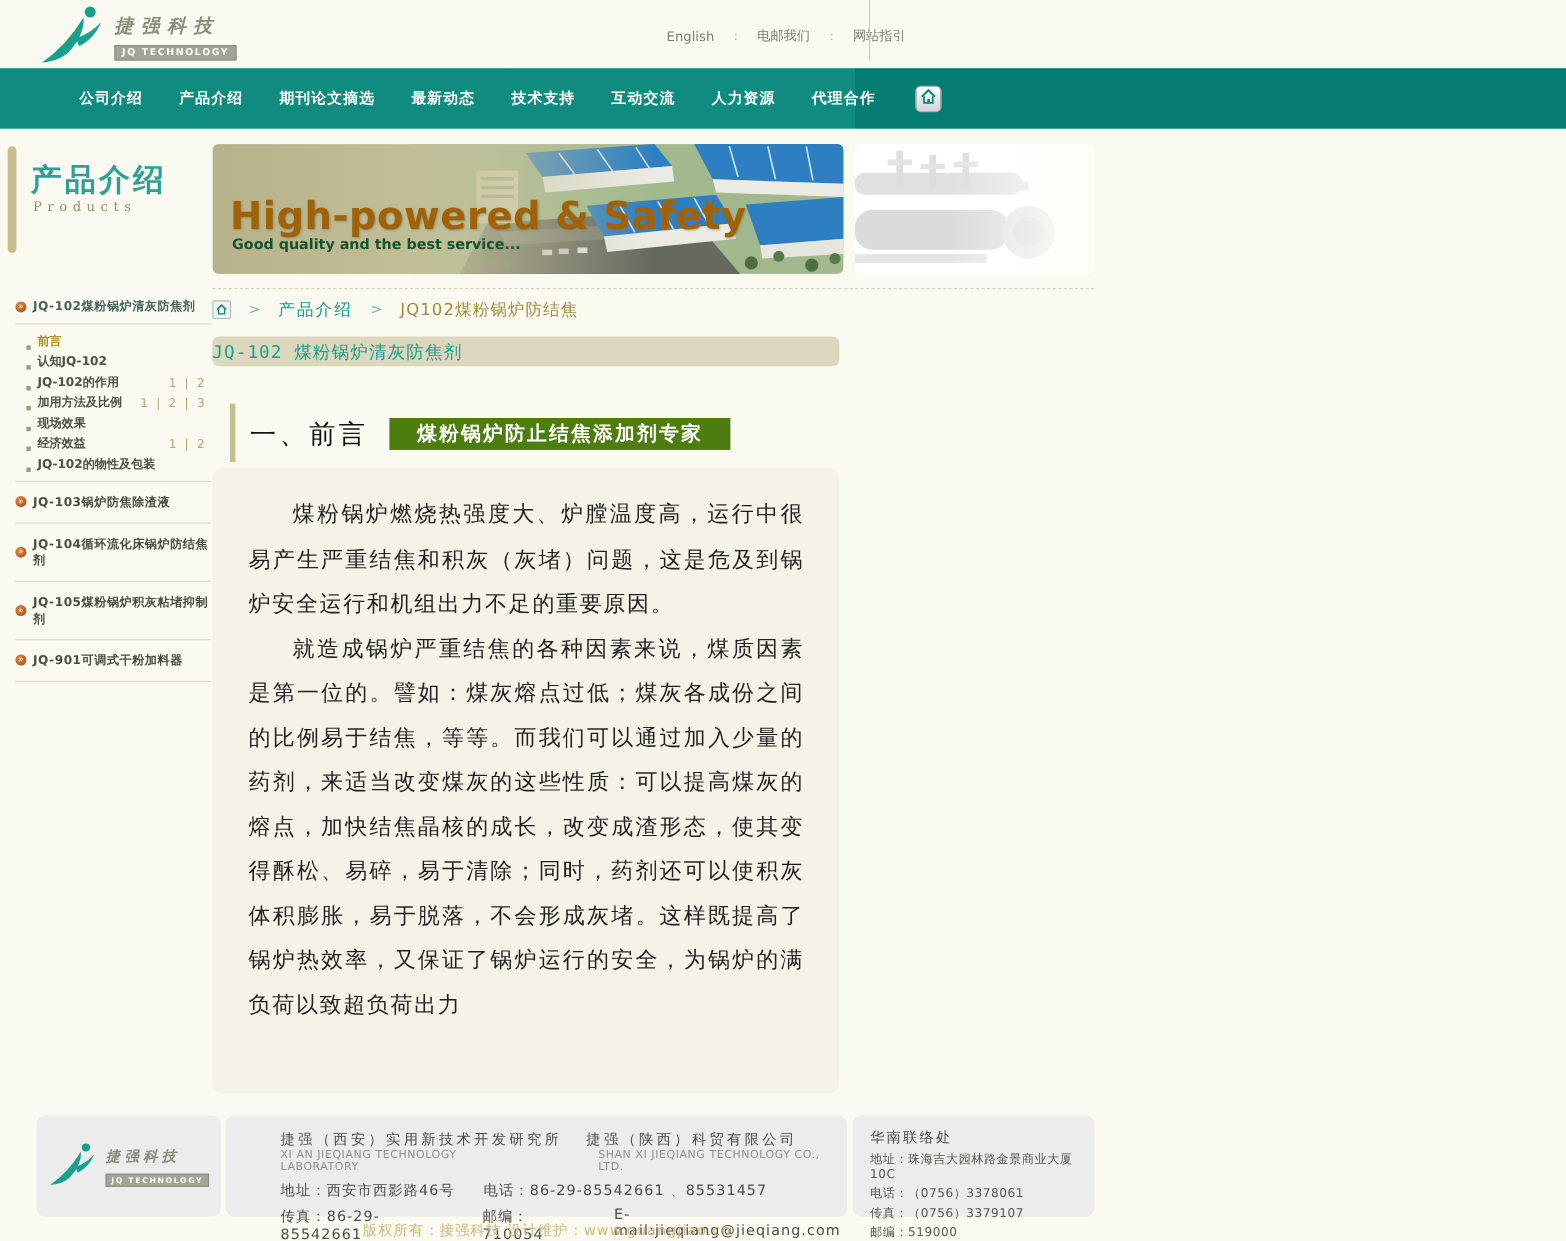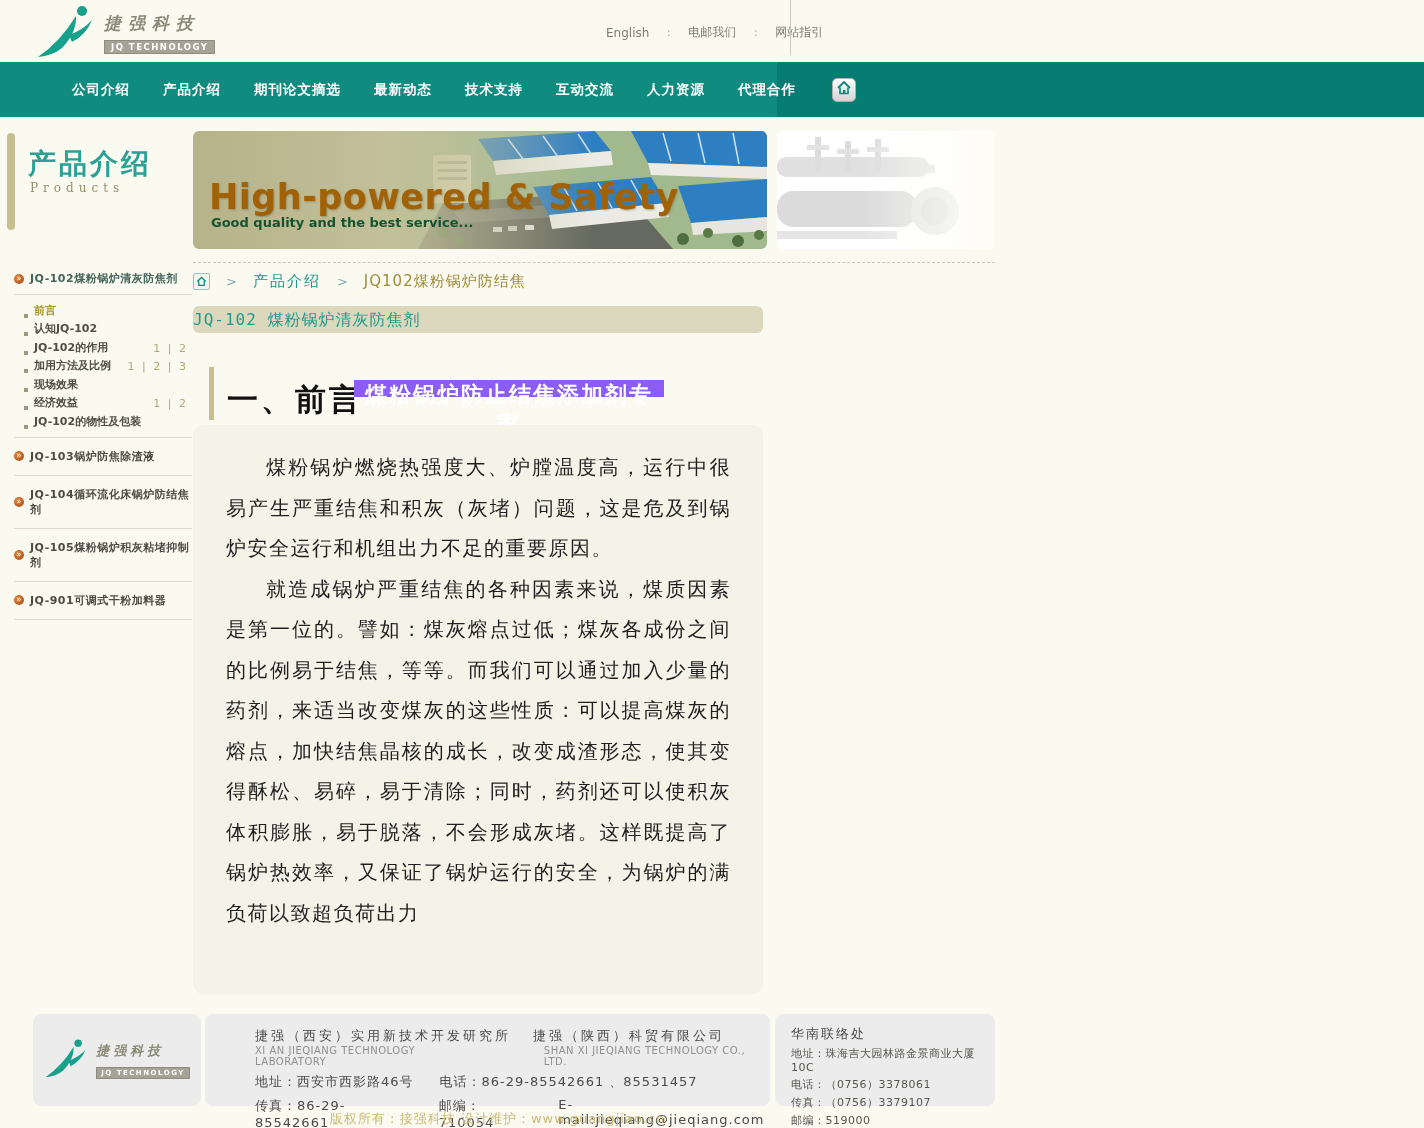--- a/index.html
+++ b/index.html
@@ -57,23 +57,23 @@
   .breadcrumb { position:absolute; top:145px; left:0; width:802px; border-top:1px dashed #cdc9ad; padding-top:9px; display:flex; align-items:center; gap:16px; }
   .bc-home { width:17px; height:17px; border:1px solid #9fc0ba; background:#f2f5ee; border-radius:2px; display:flex; align-items:center; justify-content:center; cursor:pointer; }
   .bc-sep { color:#7ab0a8; font-size:13px; }
   .bc-link { font-size:15px; color:#1e968a; letter-spacing:2px; cursor:pointer; }
   .bc-current { font-size:15px; color:#9f8b3b; letter-spacing:1px; }
 
   .titlebar { position:absolute; top:189px; left:0; width:570px; height:27px; background:#dcd8bd; border-radius:6px;
               font-family:"DejaVu Sans Mono", monospace; font-size:16px; color:#1d9c8d; line-height:27px; letter-spacing:1px; }
 
   .sec-bar { position:absolute; top:250px; left:16px; width:5px; height:53px; background:#c8bf90; }
-  .sec-label { position:absolute; top:262px; left:34px; font-family:"DejaVu Serif", serif; font-weight:bold; font-size:31px; color:#111111; letter-spacing:3px; }
-  .sec-badge { position:absolute; top:263px; left:161px; width:310px; height:17px; background:#8b5cf6; color:#ffffff;
-               font-size:22px; font-weight:bold; letter-spacing:2px; text-align:center; line-height:29px; }
+  .sec-label { position:absolute; top:262px; left:34px; font-family:"DejaVu Serif", serif; font-weight:normal; font-size:24px; color:#111111; letter-spacing:3px; }
+  .sec-badge { position:absolute; top:263px; left:161px; width:310px; height:29px; background:#4d7c0f; color:#ffffff;
+               font-size:18px; font-weight:bold; letter-spacing:2px; text-align:center; line-height:29px; }
 
   .content-box { position:absolute; top:308px; left:0; width:570px; height:569px; background:#f5f3e7; border-radius:10px; padding:22px 32px 0 33px; }
   .content-box p { font-size:20px; line-height:40.5px; color:#1f1f1f; letter-spacing:1.5px; text-indent:2em; text-align:justify; }
 
   
   .footer { position:absolute; top:1014px; left:0; width:995px; height:92px; }
   .fcard { position:absolute; top:0; height:92px; background:#ececec; border-radius:8px; }
   .fcard-logo { left:33px; width:168px; display:flex; align-items:center; justify-content:center; }
   .fcard-logo .logo-cn { font-size:13px; letter-spacing:4px; }
   .fcard-logo .logo-en { font-size:7px; padding:1px 4px; }

